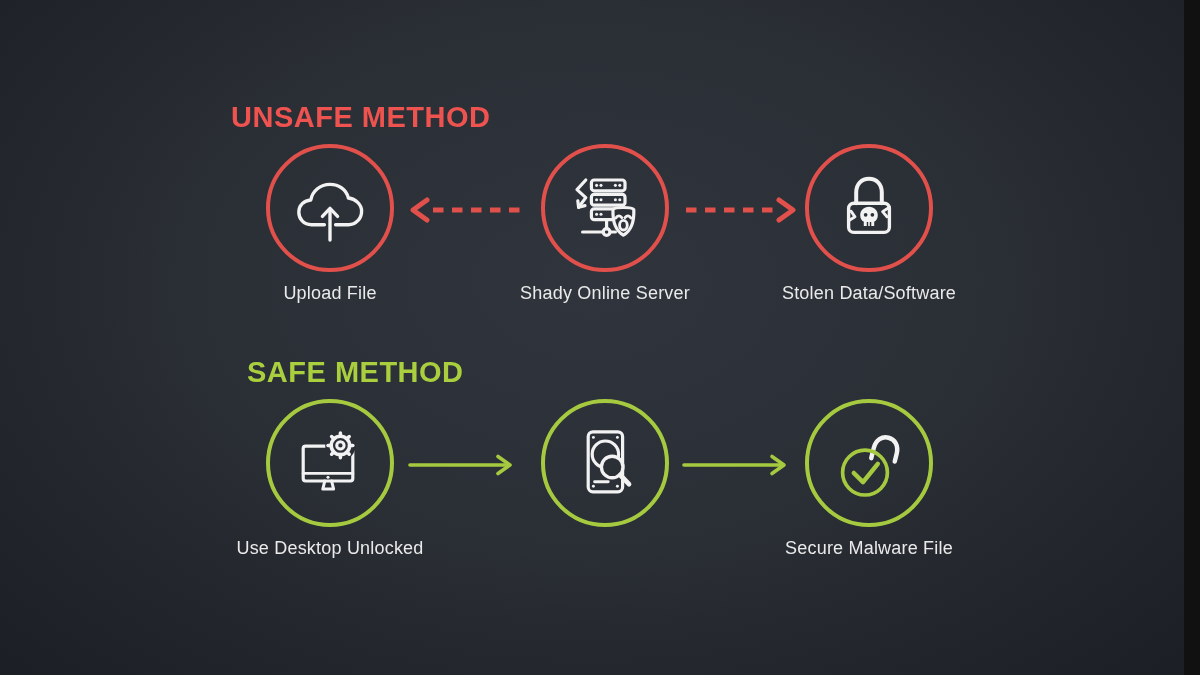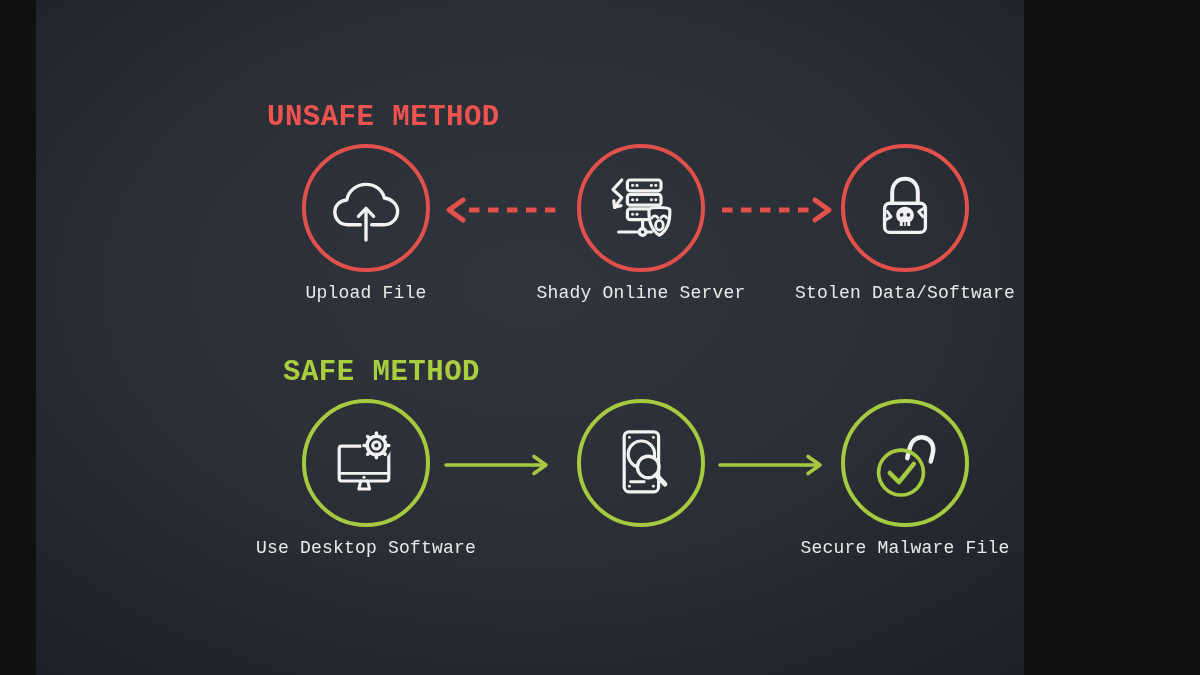--- a/index.html
+++ b/index.html
@@ -1,21 +1,20 @@
 <!DOCTYPE html>
 <html><head>
 <meta charset="utf-8">
 <style>
   html,body{margin:0;padding:0;background:#111;}
   #stage{
-    position:relative;width:988px;height:675px;overflow:hidden;
-    font-family:Liberation Mono, monospace;
+    position:relative;width:1184px;height:675px;overflow:hidden;
+    font-family:Liberation Sans, sans-serif;
     background:
       radial-gradient(ellipse 900px 600px at 50% 42%, #30343c 0%, #2a2e35 45%, #22252b 70%, #191c21 100%);
-    margin-left: 36px;
   }
   .section-title{
     position:absolute;font-size:29px;font-weight:700;letter-spacing:.5px;
   }
   .title-unsafe{left:231px;top:101px;color:#ef5350;}
   .title-safe{left:247px;top:356px;color:#a9ce3e;}
   .node-circle{
     position:absolute;width:120px;height:120px;border-radius:50%;
     display:flex;align-items:center;justify-content:center;
   }
@@ -169,16 +168,16 @@
   <div class="node-circle ring-green" style="left:805px;top:399px;">
     <svg width="80" height="80" viewBox="0 0 100 100">
       <g transform="rotate(14 71 33)">
         <path d="M56 48 V35 C56 24.5 62.5 18 70.8 18 C79 18 85.5 24.5 85.5 35 V45" class="icon-stroke" style="stroke-width:5.6;"></path>
       </g>
       <circle cx="45" cy="62" r="28" fill="none" stroke="#a6ca3f" stroke-width="4.6"></circle>
       <polyline points="31,62.5 42.5,74 61,51" fill="none" stroke="#a6ca3f" stroke-width="5.6" stroke-linecap="round" stroke-linejoin="round"></polyline>
     </svg>
   </div>
 
-  <div class="node-label" style="left:190px;top:538px;">Use Desktop Software</div>
+  <div class="node-label" style="left:190px;top:538px;">Use Desktop Unlocked</div>
   <div class="node-label" style="left:729px;top:538px;">Secure Malware File</div>
 
 </div>
 
 </body></html>

